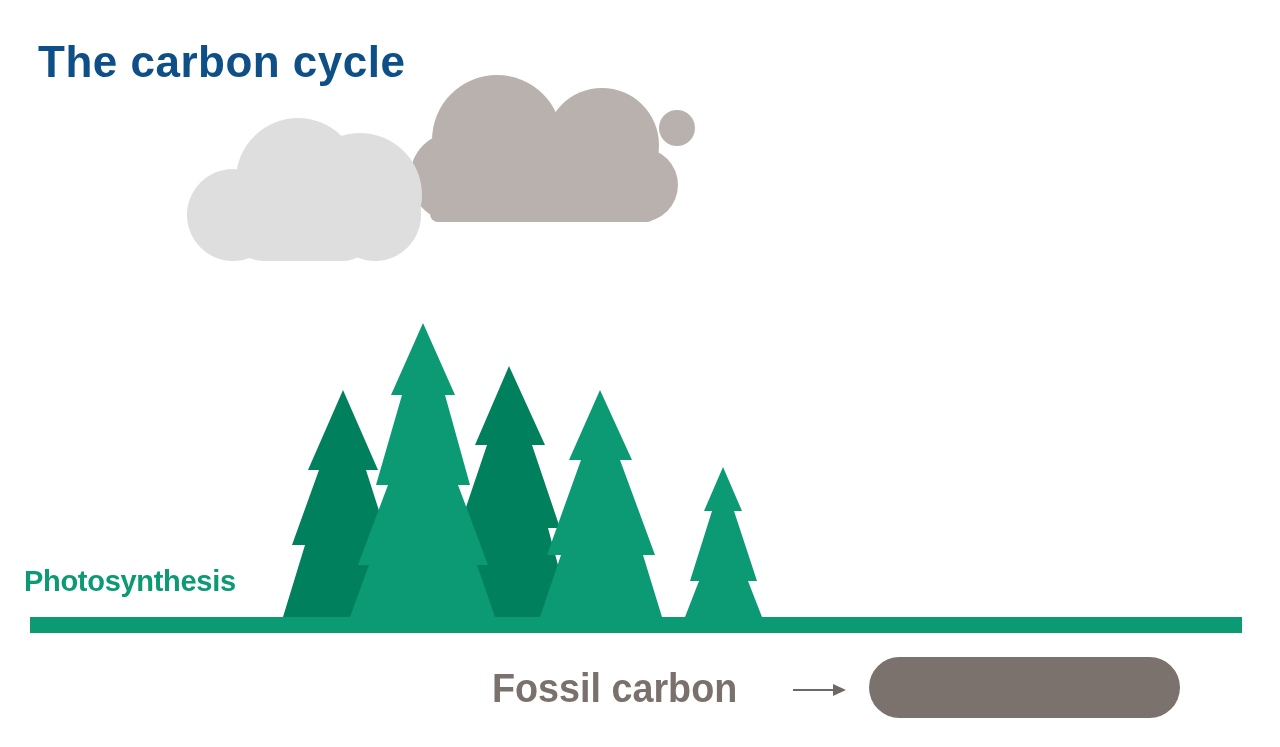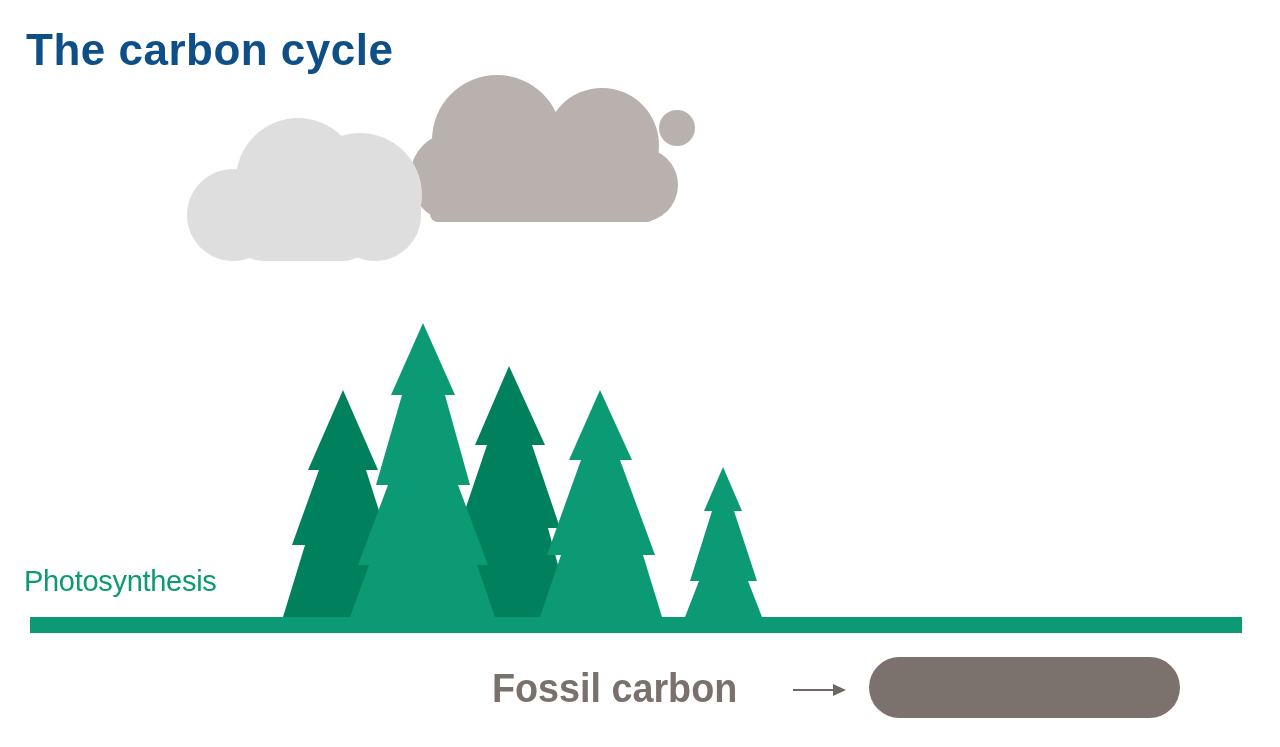--- a/index.html
+++ b/index.html
@@ -1,18 +1,18 @@
 <!DOCTYPE html>
 <html><head>
 <meta charset="utf-8">
 <style>
   html,body{margin:0;padding:0;background:#ffffff;}
   body{width:1280px;height:747px;position:relative;overflow:hidden;font-family:"Liberation Sans","DejaVu Sans",sans-serif;}
-  .title{position:absolute;left:26px;top:22px;font-size:44px;font-weight:bold;color:#0d4f86;letter-spacing:0.5px;margin:0;line-height:56px;}
-  .label-photo{position:absolute;left:24px;top:563px;font-size:29px;font-weight:normal;color:#0b9a74;line-height:36px;letter-spacing:-0.3px;}
+  .title{position:absolute;left:26px;top:22px;font-size:44px;font-weight:bold;color:#0d4f86;letter-spacing:0.5px;margin:12px;line-height:56px;}
+  .label-photo{position:absolute;left:24px;top:563px;font-size:29px;font-weight:bold;color:#0b9a74;line-height:36px;letter-spacing:-0.3px;}
   .label-fossil{position:absolute;left:492px;top:664px;font-size:41px;font-weight:bold;color:#7a716d;line-height:48px;transform:scaleX(0.92);transform-origin:left center;}
   .arrow{position:absolute;left:793px;top:680px;}
   .scene{position:absolute;left:0;top:0;}
 </style>
 </head>
 <body>
 
 <h1 class="title">The carbon cycle</h1>
 
 <svg class="scene" width="1280" height="747" viewBox="0 0 1280 747" xmlns="http://www.w3.org/2000/svg">

